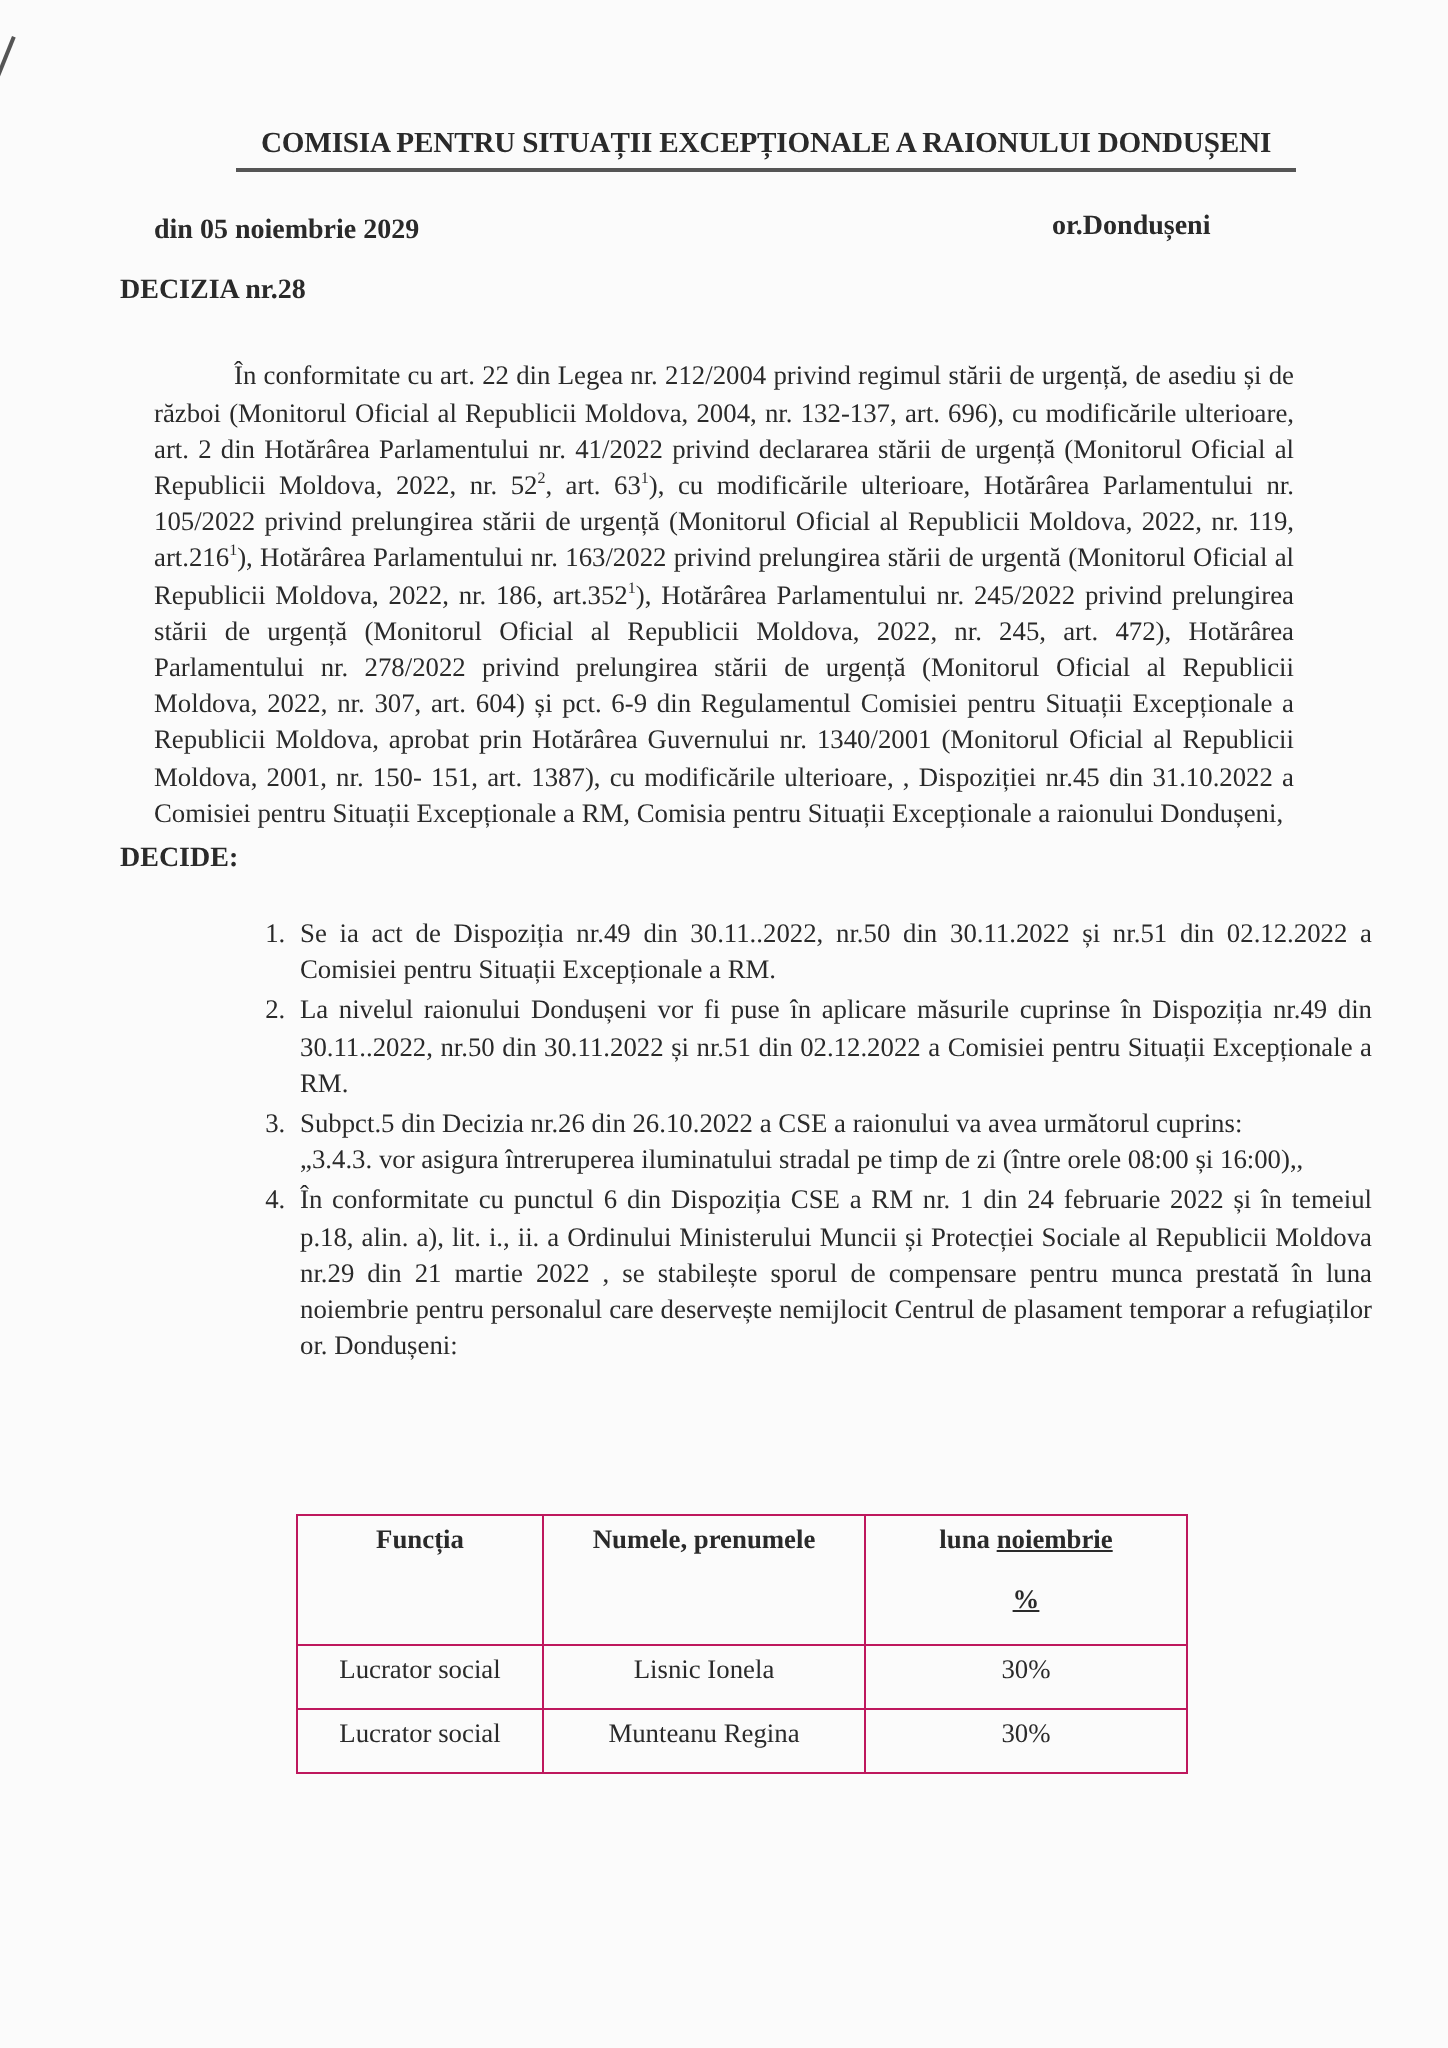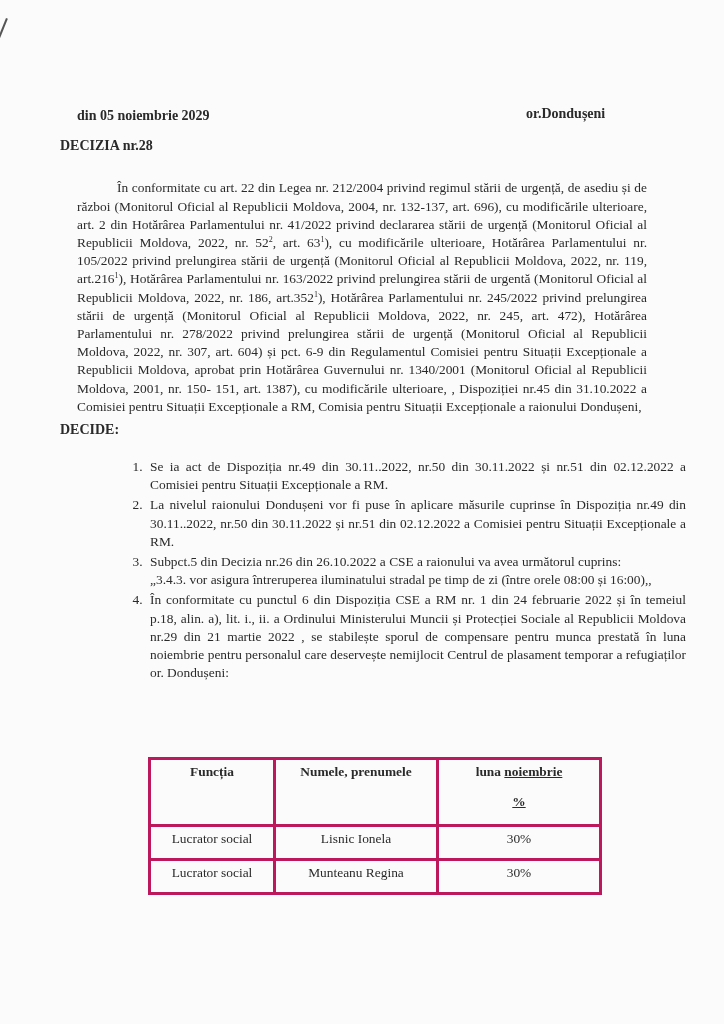--- a/index.html
+++ b/index.html
@@ -43,37 +43,38 @@
     margin: 0; padding: 0 0 0 36px;
     font-size: 13.4px; line-height: 18.2px; text-align: justify;
   }
   .items li { padding-left: 4px; margin-bottom: 2px; }
   .items b { font-weight: normal; }
   .table-wrap { position: absolute; left: 148px; top: 757px; }
   table {
     border-collapse: collapse; font-size: 13.4px;
   }
   th, td {
-    border: 3px solid #be185d; text-align: center; vertical-align: top;
+    border: 1px solid #be185d; text-align: center; vertical-align: top;
     padding: 4px 6px; font-weight: normal;
   }
   th { font-weight: bold; height: 56px; }
   td { height: 23px; }
   .col1 { width: 110px; }
   .col2 { width: 148px; }
   .col3 { width: 148px; }
   .u { text-decoration: underline; }
   .pct { display: block; margin-top: 14px; }
 </style>
 </head>
 <body>
 
 <div class="page">
   <div class="slash"></div>
 
+  <div class="header">COMISIA PENTRU SITUAȚII EXCEPȚIONALE A RAIONULUI DONDUȘENI</div>
   <div class="date">din 05 noiembrie 2029</div>
   <div class="place">or.Dondușeni</div>
   <div class="decision-title">DECIZIA nr.28</div>
 
   <p class="preamble"><span>În conformitate cu art. 22 din Legea nr. 212/2004 privind regimul stării de urgență, de asediu și de război (Monitorul Oficial al Republicii Moldova, 2004, nr. 132-137, art. 696), cu modificările ulterioare, art. 2 din Hotărârea Parlamentului nr. 41/2022 privind declararea stării de urgență (Monitorul Oficial al Republicii Moldova, 2022, nr. 52</span><sup>2</sup><span>, art. 63</span><sup>1</sup><span>), cu modificările ulterioare, Hotărârea Parlamentului nr. 105/2022 privind prelungirea stării de urgență (Monitorul Oficial al Republicii Moldova, 2022, nr. 119, art.216</span><sup>1</sup><span>), Hotărârea Parlamentului nr. 163/2022 privind prelungirea stării de urgentă (Monitorul Oficial al Republicii Moldova, 2022, nr. 186, art.352</span><sup>1</sup><span>), Hotărârea Parlamentului nr. 245/2022 privind prelungirea stării de urgență (Monitorul Oficial al Republicii Moldova, 2022, nr. 245, art. 472), Hotărârea Parlamentului nr. 278/2022 privind prelungirea stării de urgență (Monitorul Oficial al Republicii Moldova, 2022, nr. 307, art. 604) și pct. 6-9 din Regulamentul Comisiei pentru Situații Excepționale a Republicii Moldova, aprobat prin Hotărârea Guvernului nr. 1340/2001 (Monitorul Oficial al Republicii Moldova, 2001, nr. 150- 151, art. 1387), cu modificările ulterioare, , Dispoziției nr.45 din 31.10.2022  a Comisiei pentru Situații Excepționale a RM, Comisia pentru Situații Excepționale a raionului Dondușeni,</span></p>
 
   <div class="decide">DECIDE:</div>
 
   <ol class="items">
     <li><span>Se ia act de  Dispoziția  nr.49 din 30.11..2022, nr.50 din 30.11.2022 și nr.51 din 02.12.2022   a Comisiei pentru Situații Excepționale a RM.</span></li>

